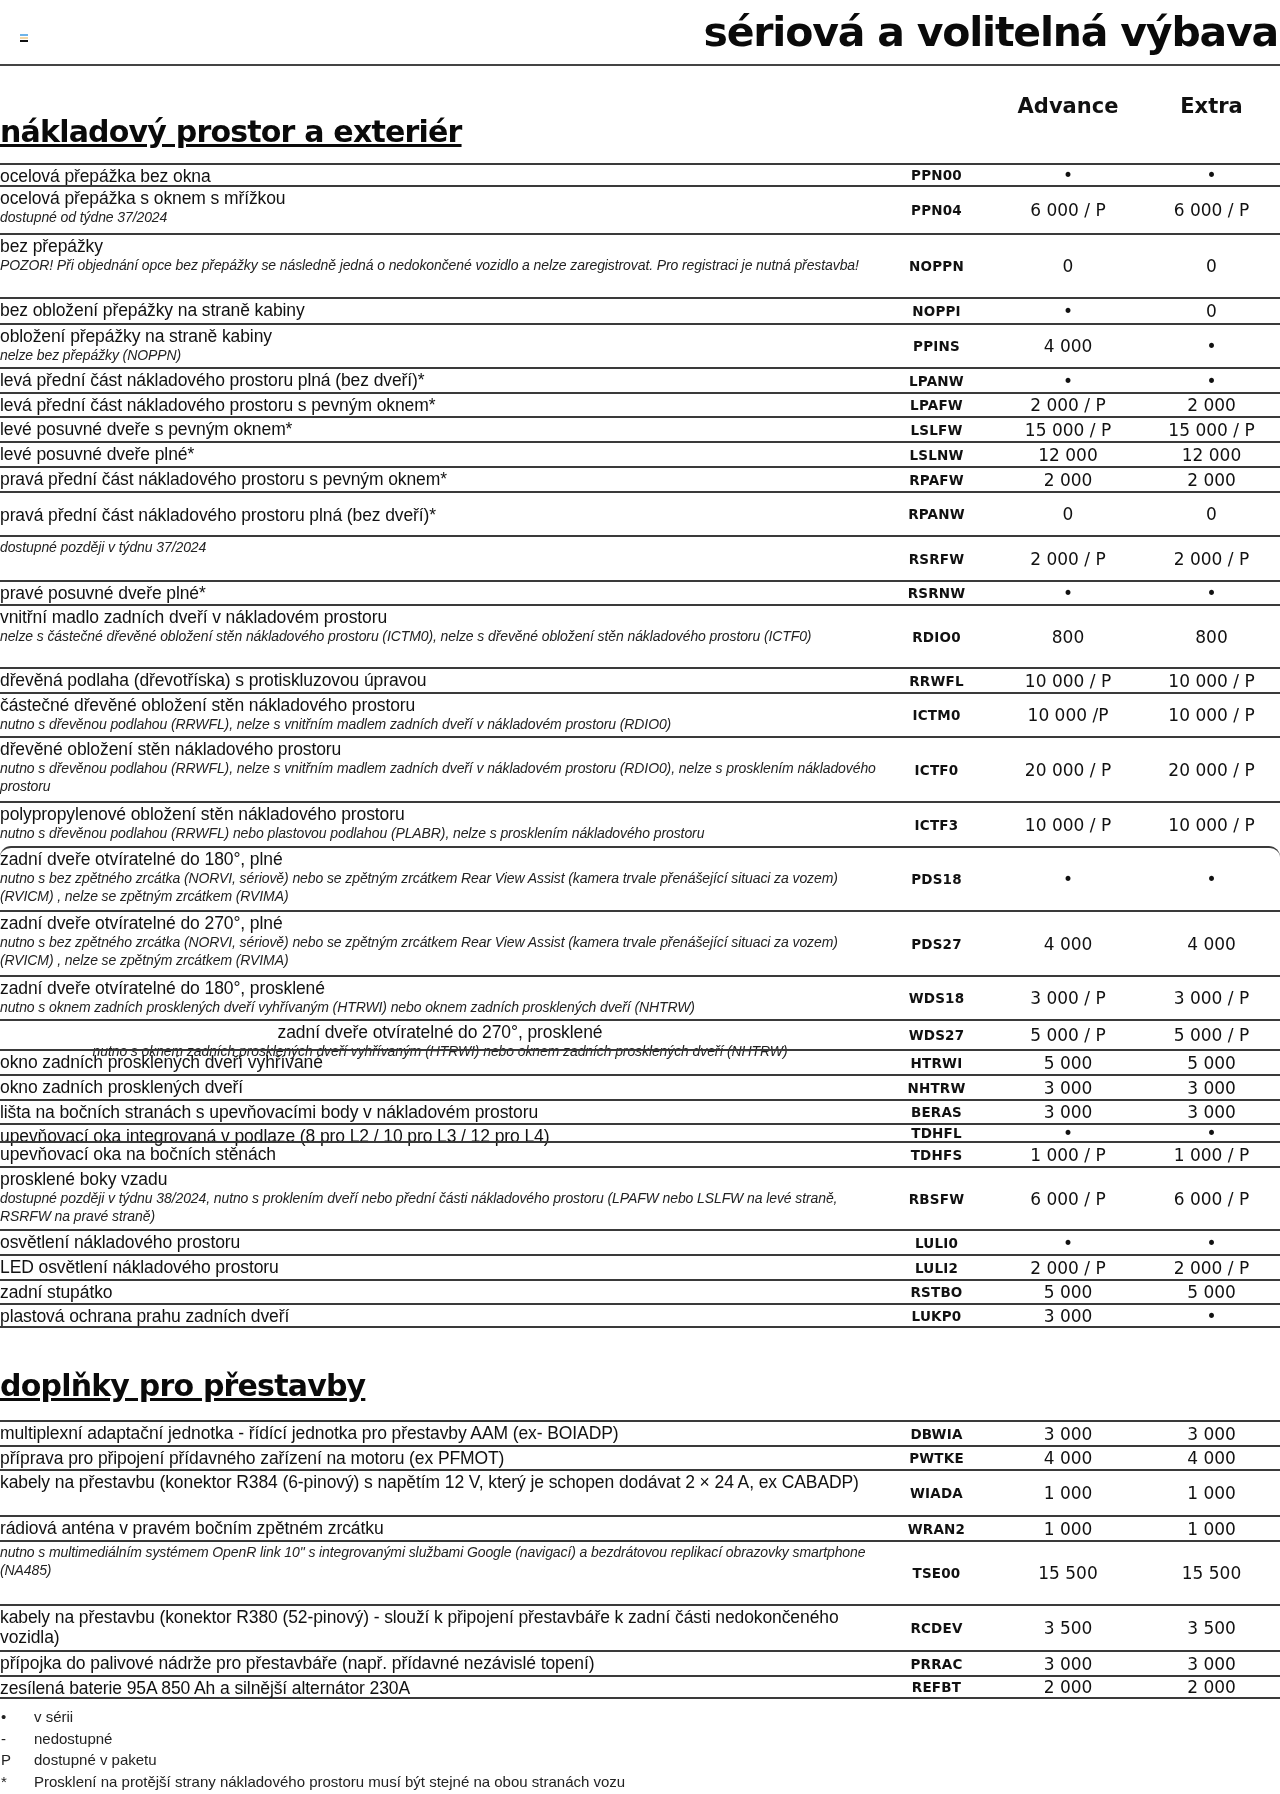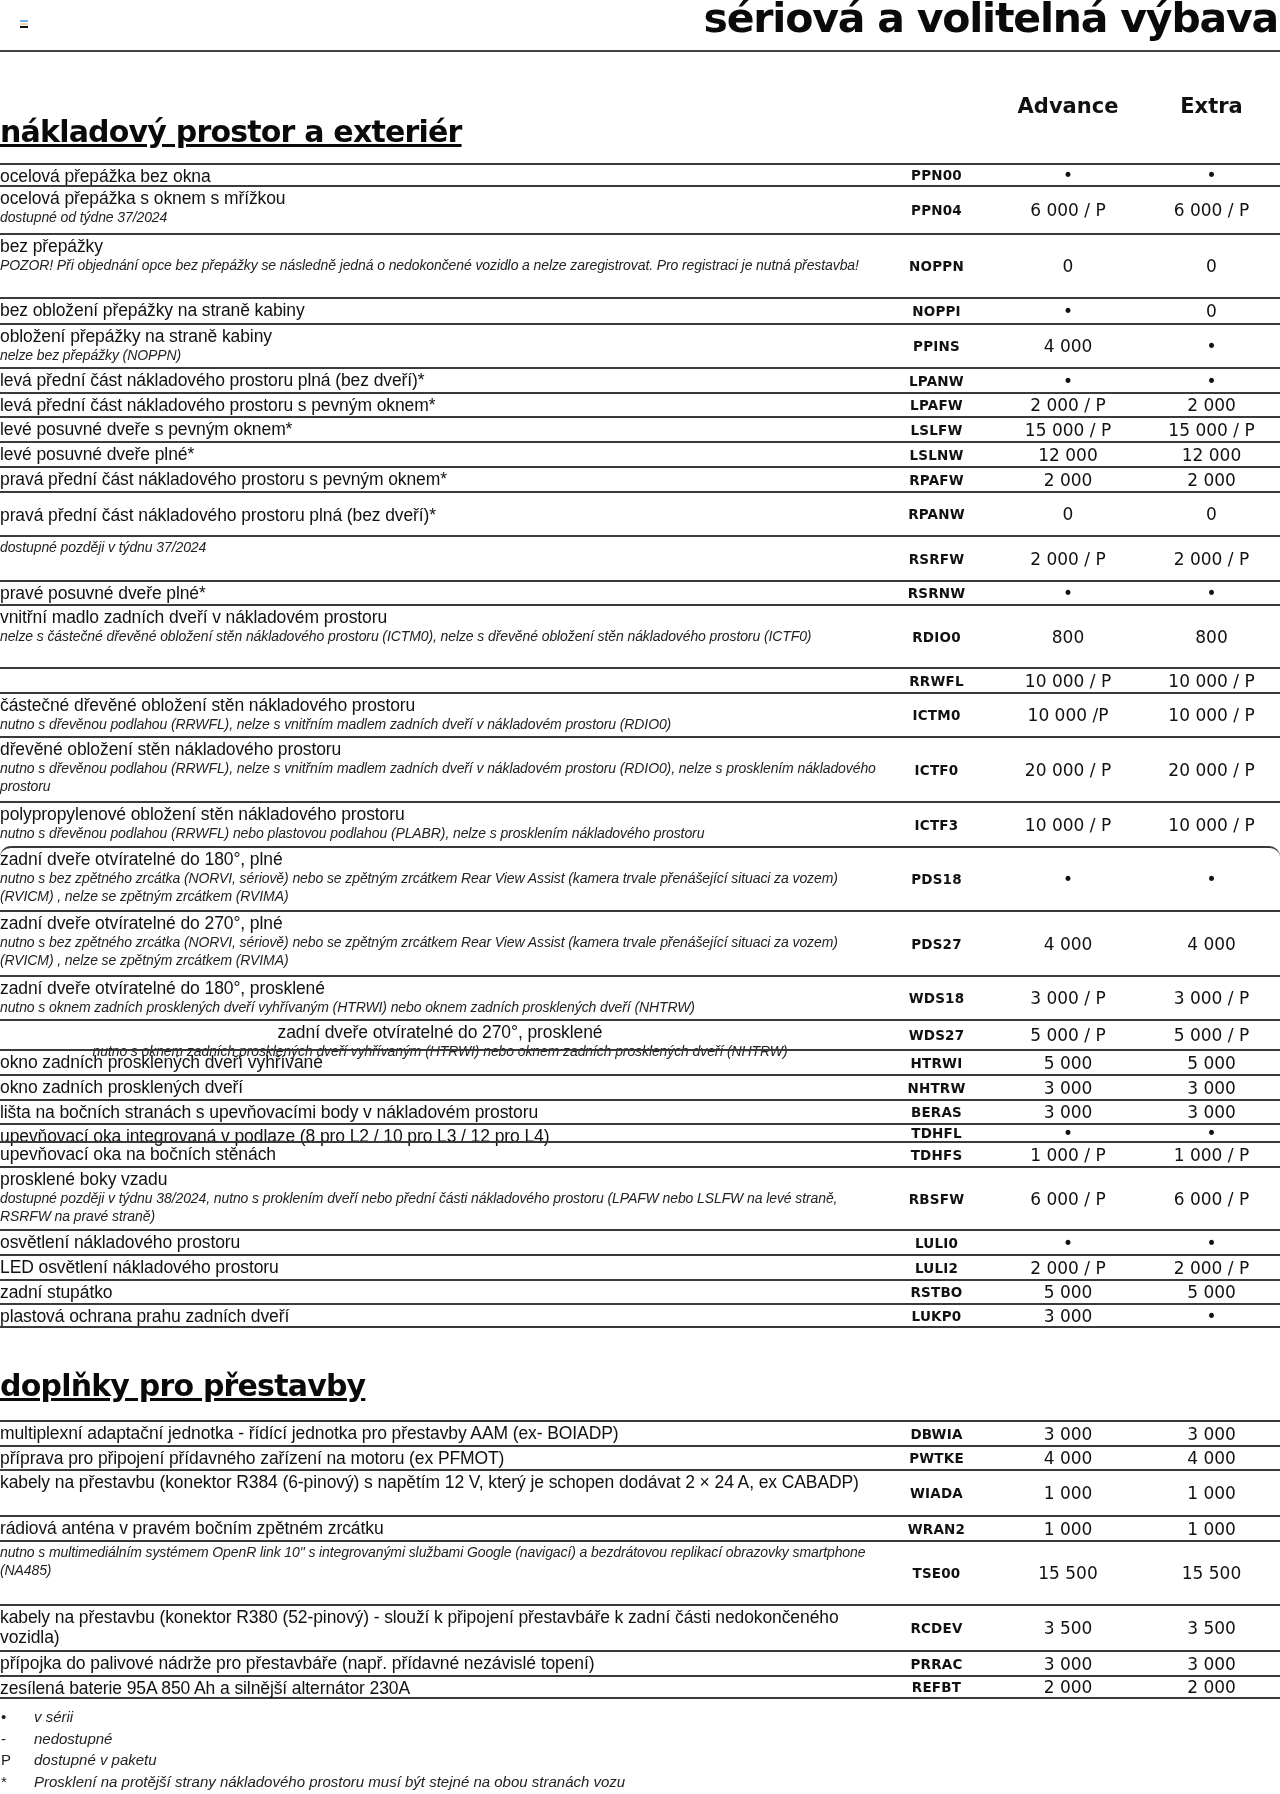--- a/index.html
+++ b/index.html
@@ -1,36 +1,36 @@
 <!DOCTYPE html>
 <html><head>
 <meta charset="utf-8">
 <style>
   html, body { margin: 0; padding: 0; background: #ffffff; }
   body { width: 1280px; height: 1794px; position: relative; overflow: hidden; color: #111; font-family: "DejaVu Sans", sans-serif; }
-  .topbar { position: absolute; left: 0; top: 0; width: 1280px; height: 50px; border-bottom: 2px solid #444; }
+  .topbar { position: absolute; left: 0; top: 14px; width: 1280px; height: 50px; border-bottom: 2px solid #444; }
   .logo { position: absolute; left: 20px; top: 20px; width: 8px; height: 9px; }
   .logo span { display: block; height: 2px; margin-bottom: 1px; }
   .page-title { position: absolute; right: 2px; top: -6px; font-family: "DejaVu Sans", sans-serif; font-weight: bold; font-size: 41px; letter-spacing: -1.2px; color: #0a0a0a; white-space: nowrap; }
   .col-head { position: absolute; top: 94px; font-weight: bold; font-size: 21px; color: #111; text-align: center; }
   .section-title { position: absolute; left: 0; font-weight: bold; font-size: 30px; letter-spacing: -0.8px; color: #0a0a0a; white-space: nowrap; text-decoration: underline; }
   .table { position: absolute; left: 0; width: 1280px; }
   .row { position: relative; border-top: 2px solid #3a3a3a; box-sizing: border-box; }
   .table .row:last-child { border-bottom: 2px solid #3a3a3a; }
   .desc { position: absolute; left: 0; top: 0; width: 880px; padding-top: 1px; }
   .name { font-family: "Liberation Sans", sans-serif; font-size: 17.5px; line-height: 20px; color: #111; letter-spacing: -0.1px; }
   .note { font-family: "Liberation Sans", sans-serif; font-style: italic; font-size: 14px; line-height: 18px; color: #222; letter-spacing: -0.1px; }
   .cell { position: absolute; top: 0; bottom: 0; display: flex; align-items: center; justify-content: center; }
   .code { left: 880px; width: 113px; font-family: "DejaVu Sans", sans-serif; font-weight: bold; font-size: 13.5px; letter-spacing: 0.2px; }
   .adv { left: 993px; width: 150px; font-family: "DejaVu Sans", sans-serif; font-size: 17px; }
   .ext { left: 1143px; width: 137px; font-family: "DejaVu Sans", sans-serif; font-size: 17px; }
   .legend { position: absolute; left: 0; top: 1706px; width: 900px; font-family: "Liberation Sans", sans-serif; font-size: 15px; color: #222; }
   .legend-row { height: 21.5px; line-height: 21.5px; position: relative; }
   .legend-sym { position: absolute; left: 1px; width: 20px; }
-  .legend-text { position: absolute; left: 34px; font-style: italic; }
+  .legend-text { position: absolute; left: 34px; }
 </style>
 </head>
 <body>
 
 <div class="topbar">
   <div class="logo">
     <span style="background:#6fb4e8"></span>
     <span style="background:#f2d7a6"></span>
     <span style="background:#111111"></span>
   </div>
@@ -152,20 +152,23 @@
     <div class="row" style="height: 63px;">
       <div class="desc">
         <div class="name">vnitřní madlo zadních dveří v nákladovém prostoru</div>
         <div class="note">nelze s částečné dřevěné obložení stěn nákladového prostoru (ICTM0), nelze s dřevěné obložení stěn nákladového prostoru (ICTF0)</div>
       </div>
       <div class="cell code">RDIO0</div>
       <div class="cell adv">800</div>
       <div class="cell ext">800</div>
     </div>
     <div class="row" style="height: 25px;">
+      <div class="desc">
+        <div class="name">dřevěná podlaha (dřevotříska) s protiskluzovou úpravou</div>
+      </div>
       <div class="cell code">RRWFL</div>
       <div class="cell adv">10 000 / P</div>
       <div class="cell ext">10 000 / P</div>
     </div>
     <div class="row" style="height: 44px;">
       <div class="desc">
         <div class="name">částečné dřevěné obložení stěn nákladového prostoru</div>
         <div class="note">nutno s dřevěnou podlahou (RRWFL), nelze s vnitřním madlem zadních dveří v nákladovém prostoru (RDIO0)</div>
       </div>
       <div class="cell code">ICTM0</div>

